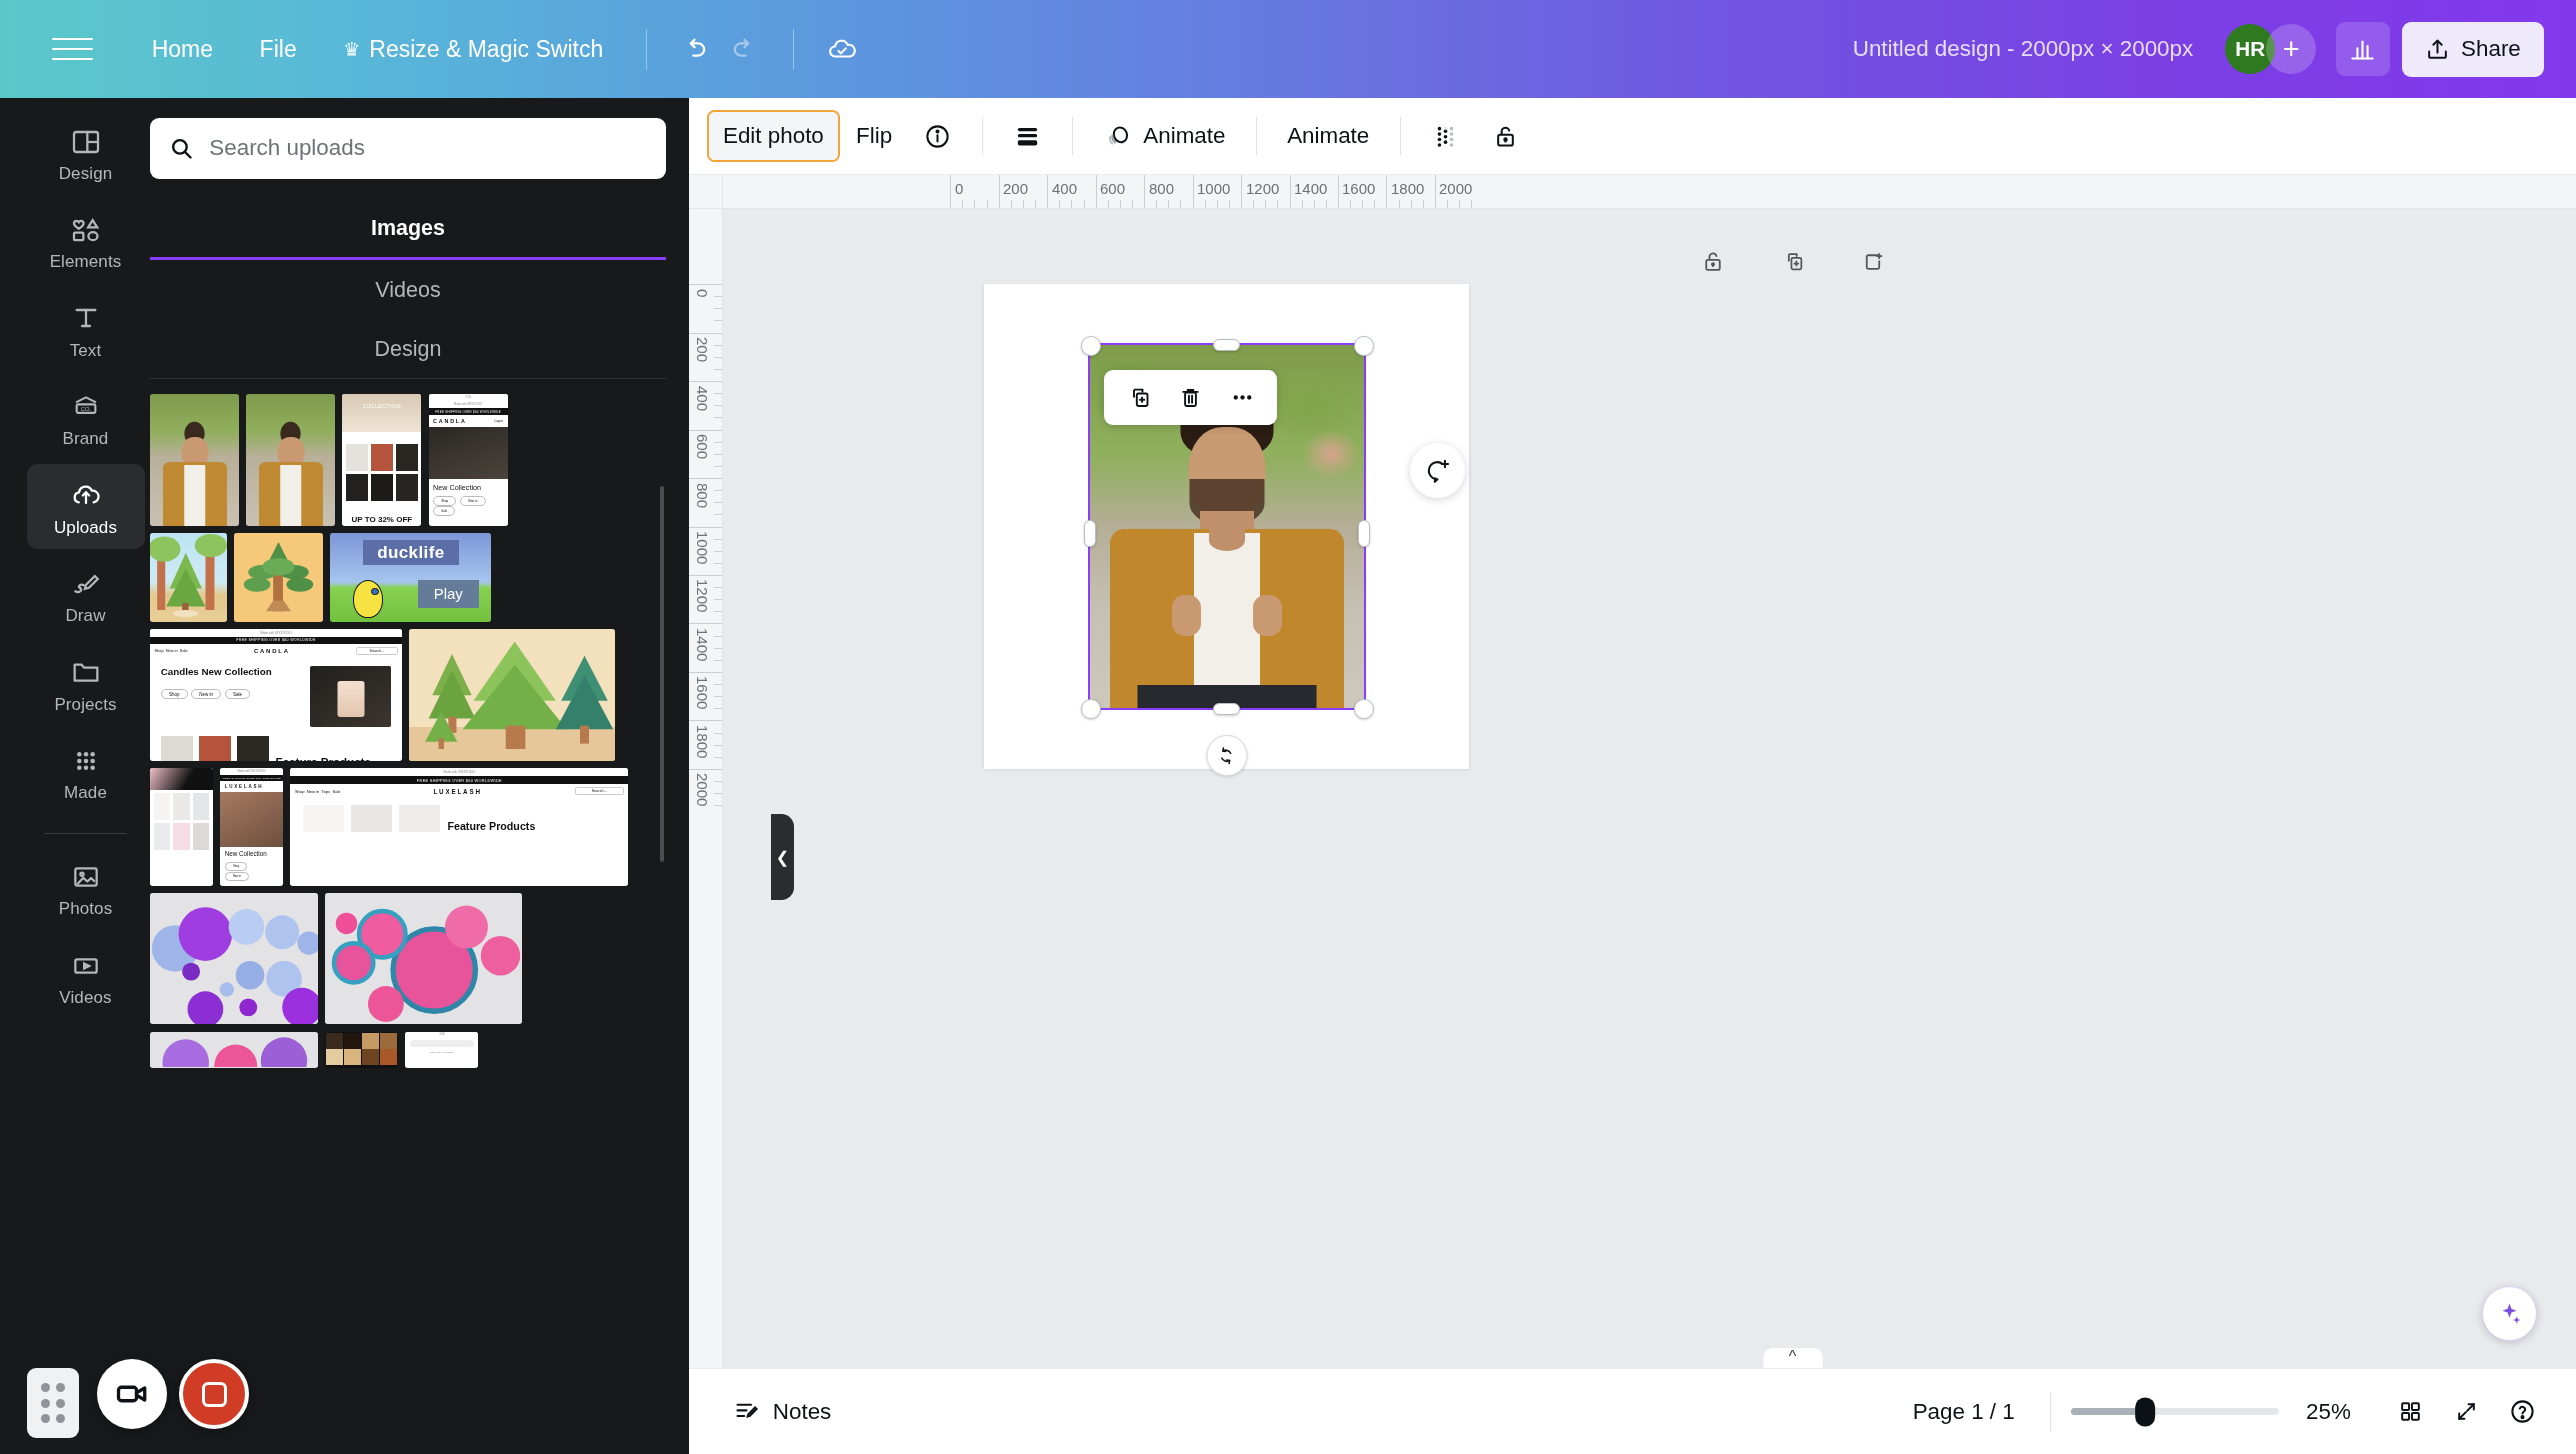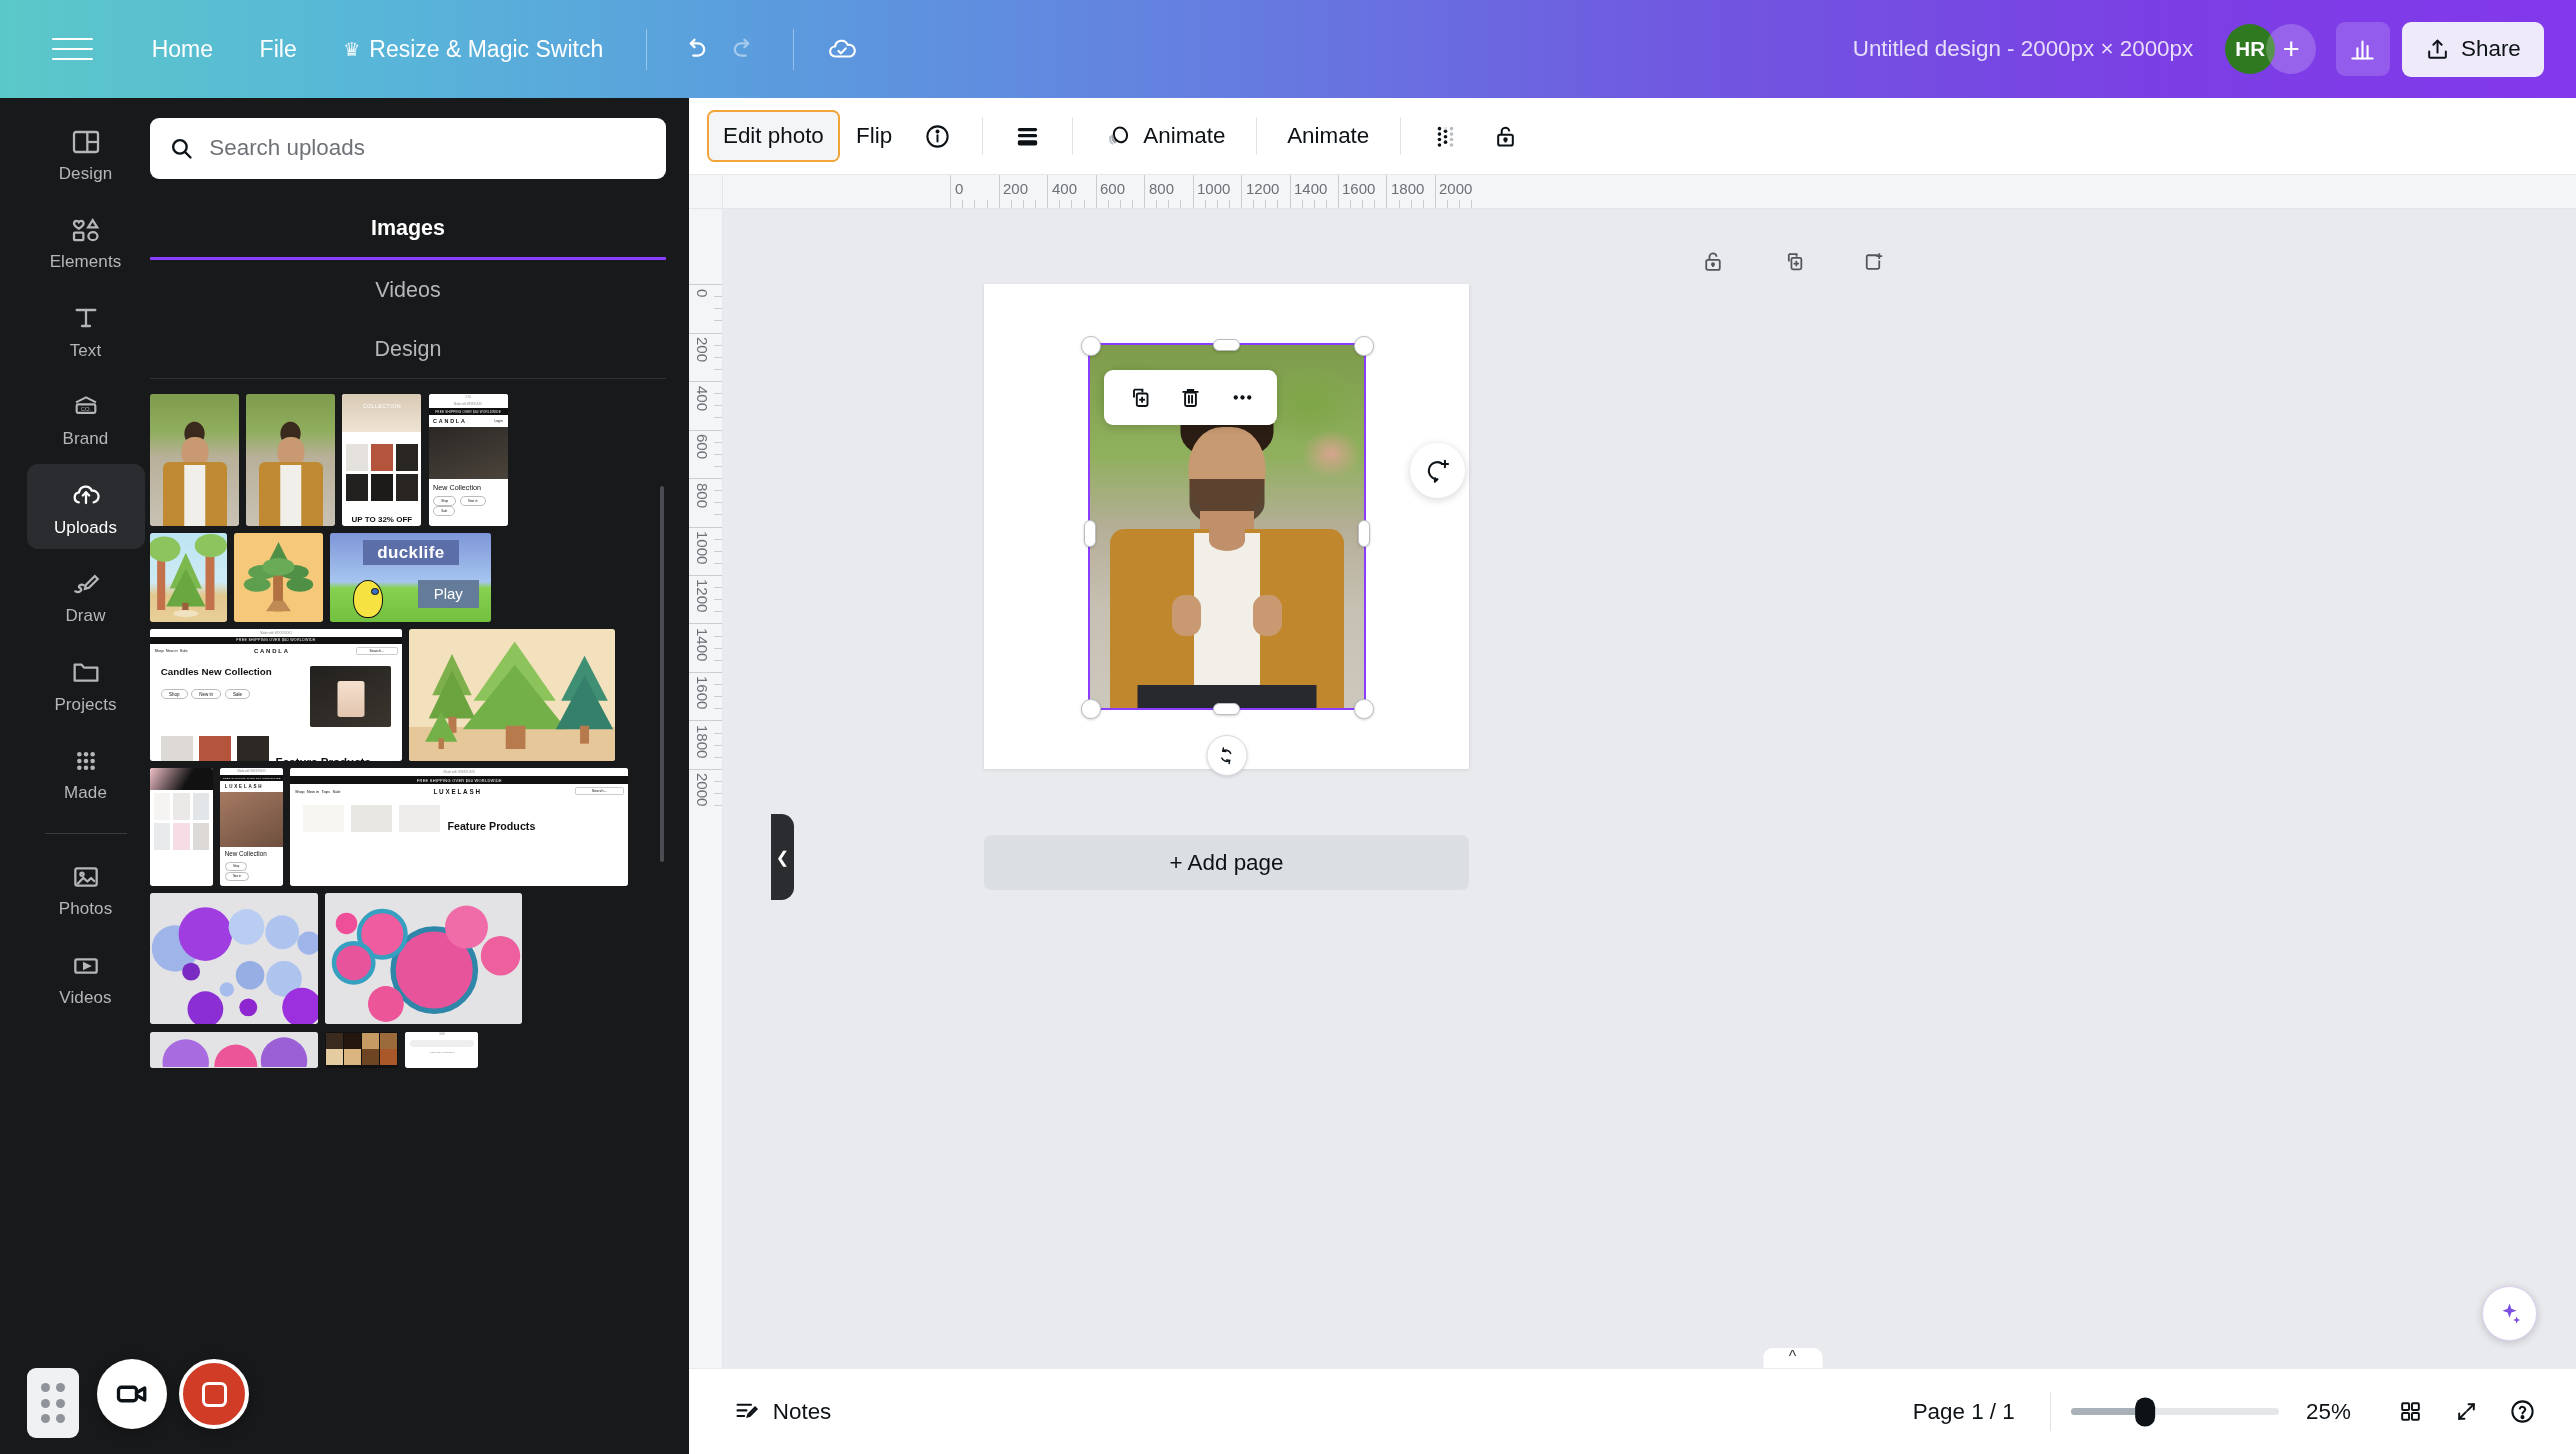--- a/index.html
+++ b/index.html
@@ -981,23 +981,20 @@
             </div>
 
             <div class="comment-btn" style="left:687px;top:234px">
               <svg width="27" height="27" viewBox="0 0 24 24" fill="none" stroke="#0d1216" stroke-width="1.8" stroke-linecap="round" stroke-linejoin="round">
                 <path d="M16.6 6.2A7.6 7.6 0 1 0 12 19.8l-2.4 2.2.4-3.1"></path>
                   <line x1="18.6" y1="3.4" x2="18.6" y2="9"></line>
                   <line x1="15.8" y1="6.2" x2="21.4" y2="6.2"></line>
                 </svg>
             </div>
 
-            <div class="add-page">
-              <span>+ Add page</span>
-            </div>
 
             <div class="chevron-tab">^</div>
 
             <div class="ai-btn">
               <svg width="27" height="27" viewBox="0 0 24 24" fill="#7c4fe0">
                   <path d="M12 3.2l1.7 4.6 4.6 1.7-4.6 1.7L12 15.8l-1.7-4.6L5.7 9.5l4.6-1.7z"></path>
                   <path d="M18.4 14.6l.9 2.3 2.3.9-2.3.9-.9 2.3-.9-2.3-2.3-.9 2.3-.9z"></path>
                 </svg>
             </div>
 

